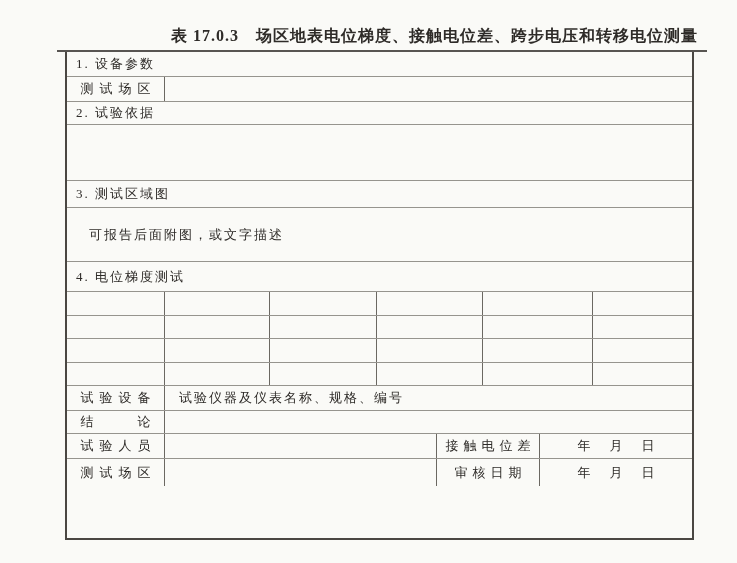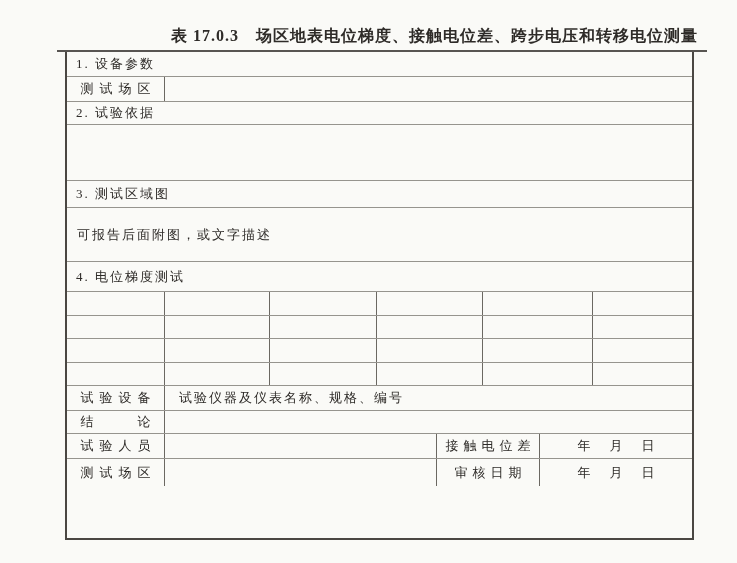--- a/index.html
+++ b/index.html
@@ -41,21 +41,21 @@
   .cell{
     display:flex;align-items:center;
     border-right:1px solid var(--line-dark);
     font-size:13px;letter-spacing:2px;
     overflow:hidden;white-space:nowrap;
   }
   .cell:last-child{border-right:none;}
   .full{flex:1;}
   .flex1{flex:1;}
   .header{padding-left:9px;}
-  .note{padding-left:10px;}
+  .note{padding-left:22px;}
   .labelc{
     width:98px;flex:0 0 98px;
     justify-content:center;letter-spacing:6px;text-indent:6px;
   }
   .valtext{padding-left:14px;}
   .gc1{width:98px;flex:0 0 98px;}
   .gc2{width:105px;flex:0 0 105px;}
   .gc3{width:107px;flex:0 0 107px;}
   .gc4{width:106px;flex:0 0 106px;}
   .gc5{width:110px;flex:0 0 110px;}

